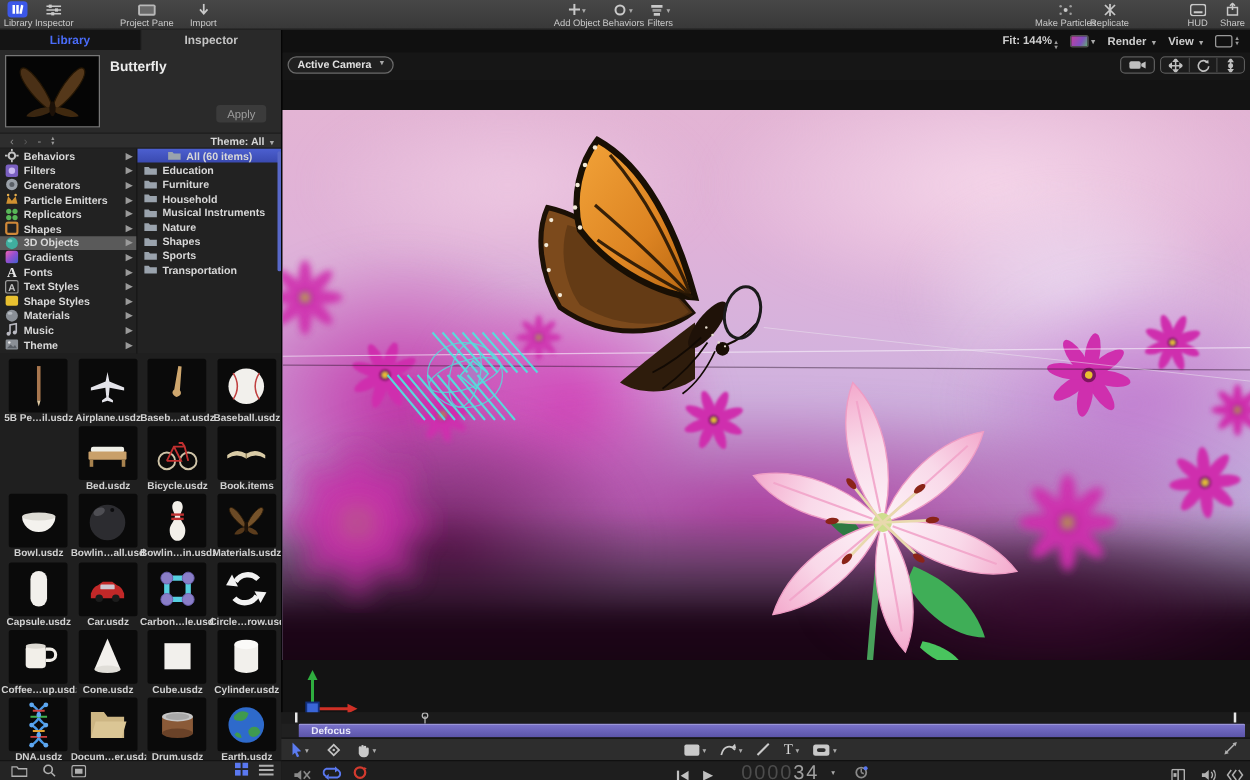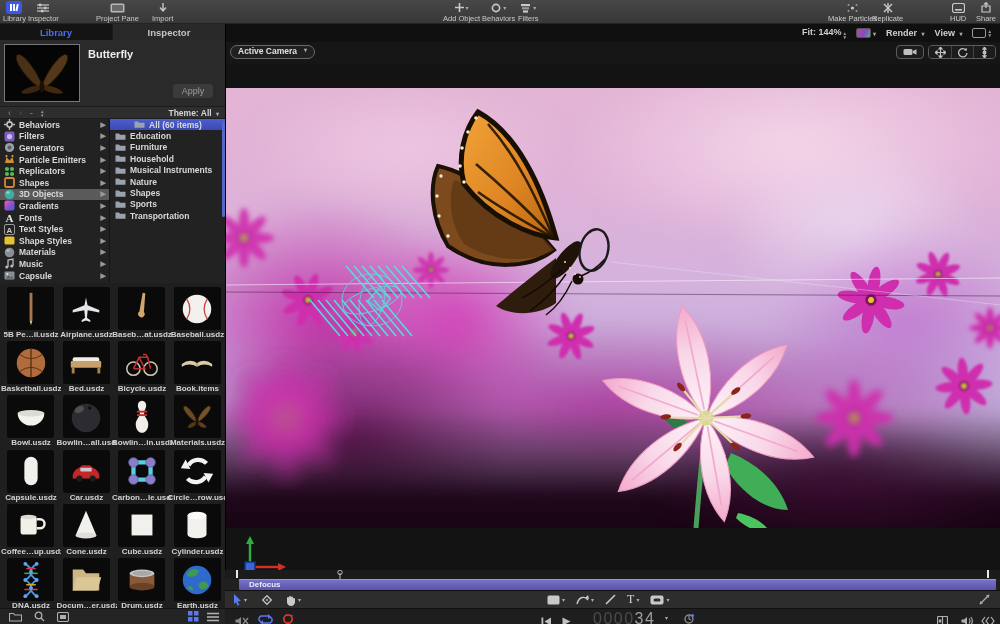--- a/index.html
+++ b/index.html
@@ -429,21 +429,21 @@
         </div>
 
         <div class="crow">
           <span class="cicon">
             <svg width="11" height="11" viewBox="0 0 11 11">
               <rect x="0.5" y="1.5" width="10" height="8" rx="1" fill="#8a8f96"></rect>
               <circle cx="3.4" cy="4" r="1" fill="#e8e8e8"></circle>
               <path d="M1.5 8.5 L4.5 5.5 L6.5 7.5 L8 6 L9.5 8.5 z" fill="#5a5f66"></path>
             </svg>
           </span>
-          <span>Capsule</span>
+          <span>Theme</span>
           <span class="arr">▶</span>
         </div>
       </div>
     <div class="themes">
       <div>
 
           <div class="trow selected">
             <span class="folderchip">
               <svg width="11" height="9" viewBox="0 0 11 9">
                 <path d="M0.5 1.5 h3.5 l1 1.2 h5.5 v5 h-10 z" fill="#9aa3ad"></path>
@@ -563,30 +563,20 @@
       <div class="gitem" style="left: 169.5px; top: 2px;">
         <div class="gthumb">
           <svg viewBox="0 0 40 40">
             <circle cx="20" cy="20" r="15" fill="#f2f0ec"></circle>
             <path d="M9 9 q7 11 0 22 M31 9 q-7 11 0 22" stroke="#c04040" stroke-width="1.3" fill="none"></path>
           </svg>
         </div>
         <div class="glbl">Baseball.usdz</div>
       </div>
 
-      <div class="gitem" style="left: 3px; top: 56.2px;">
-        <div class="gthumb">
-          <svg viewBox="0 0 40 40">
-            <circle cx="20" cy="20" r="15" fill="#b06c3c"></circle>
-            <path d="M20 5 v30" stroke="#57310f" stroke-width="1.4" fill="none"></path>
-            <path d="M8 11 q12 9 24 0 M8 29 q12 -9 24 0" stroke="#57310f" stroke-width="1" fill="none"></path>
-          </svg>
-        </div>
-        <div class="glbl">Basketball.usdz</div>
-      </div>
 
       <div class="gitem" style="left: 58.5px; top: 56.2px;">
         <div class="gthumb">
           <svg viewBox="0 0 40 40">
             <rect x="6" y="14" width="28" height="5" rx="2" fill="#efefe8"></rect>
             <rect x="4" y="18" width="32" height="7" rx="1" fill="#c9a06a"></rect>
             <rect x="5" y="25" width="3" height="6" fill="#a8824e"></rect>
             <rect x="32" y="25" width="3" height="6" fill="#a8824e"></rect>
           </svg>
         </div>

